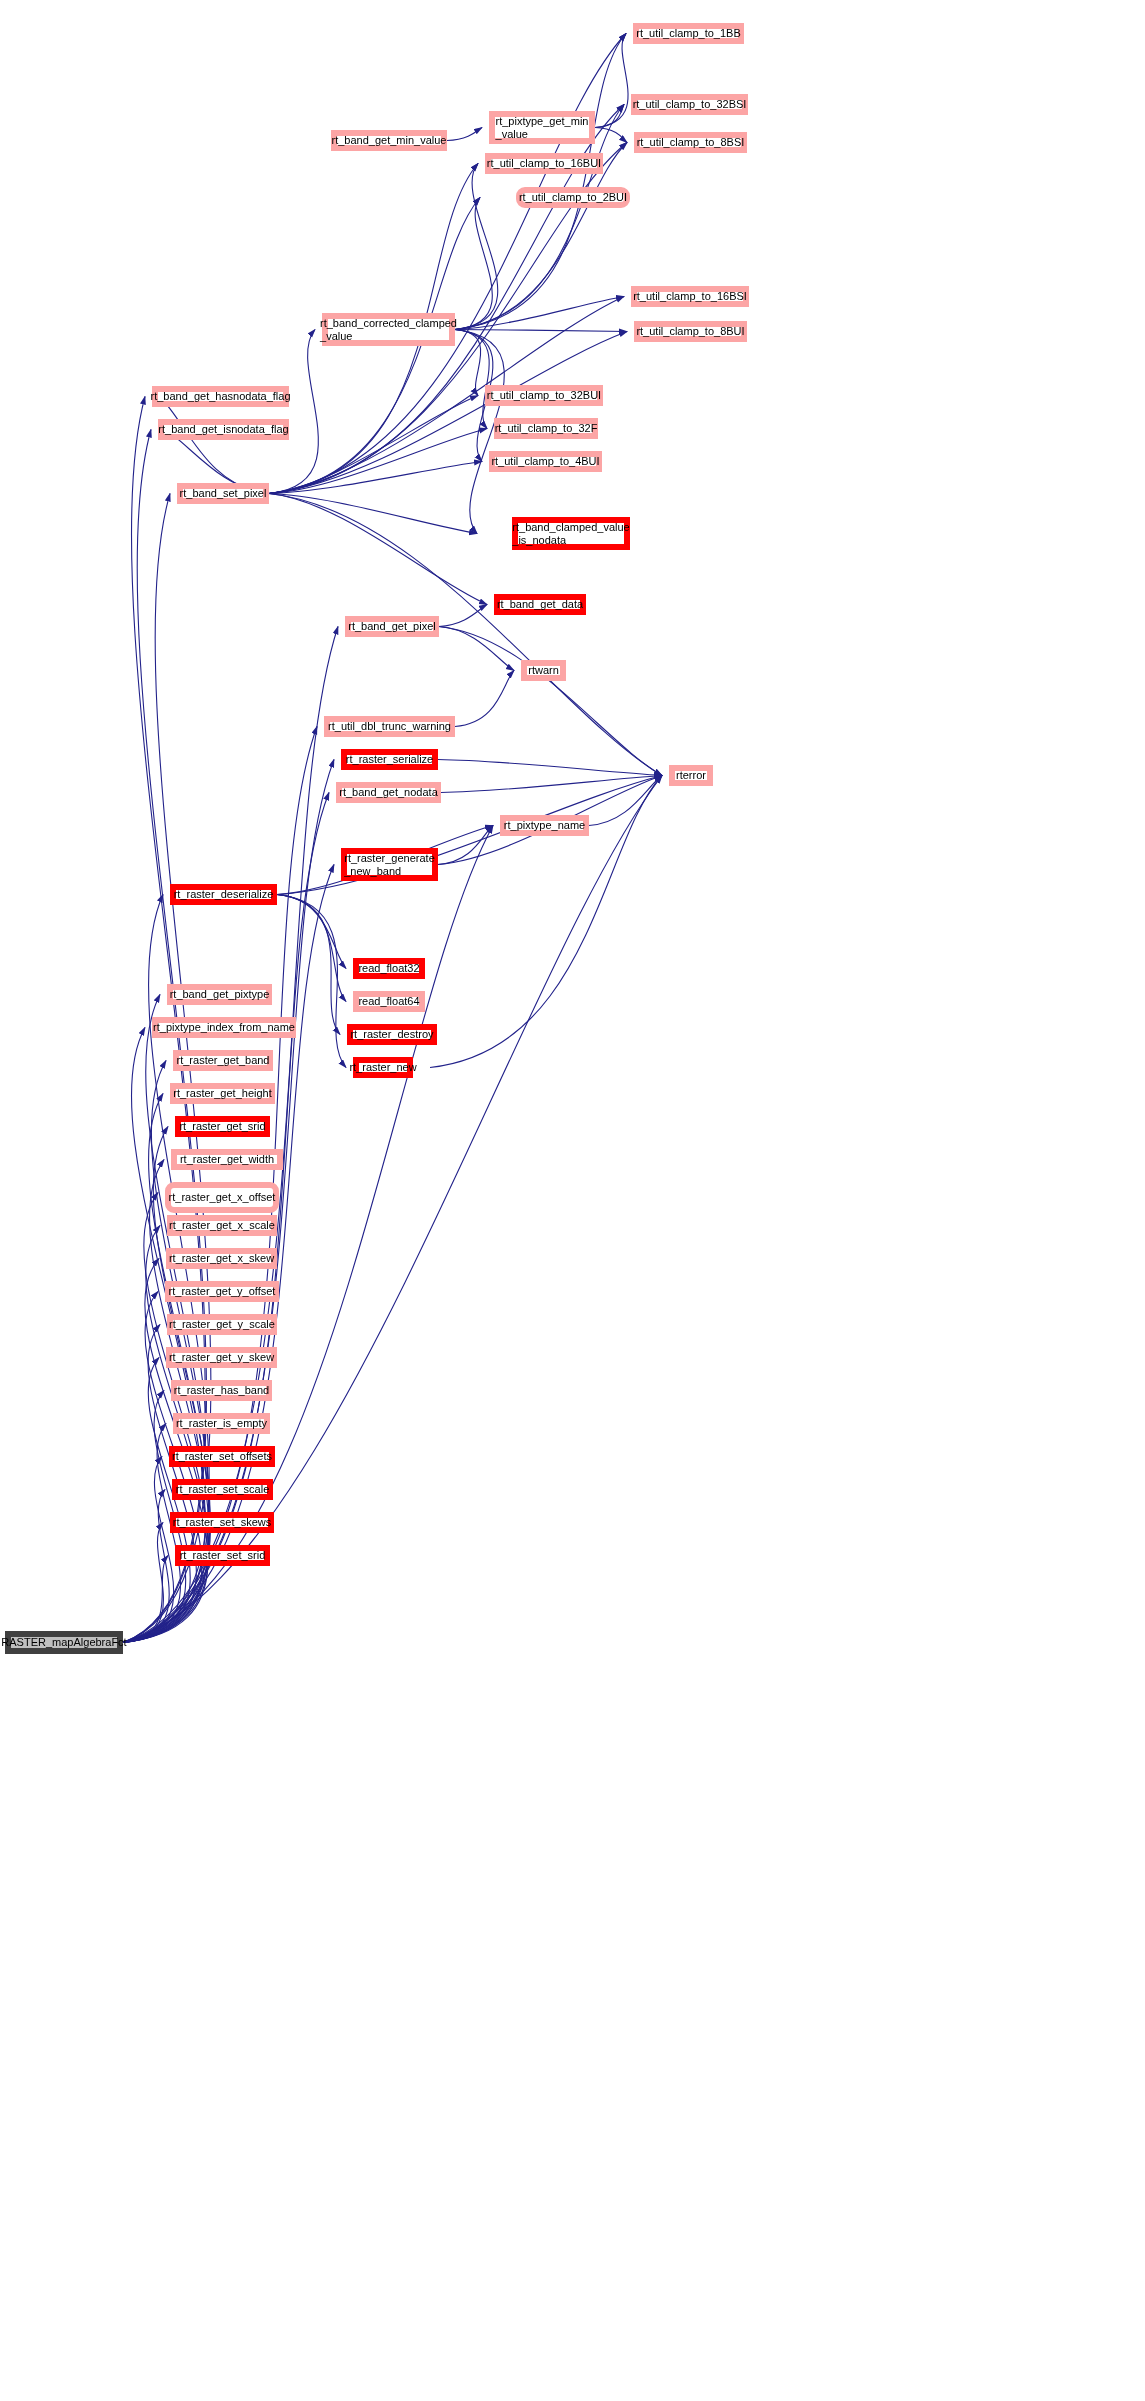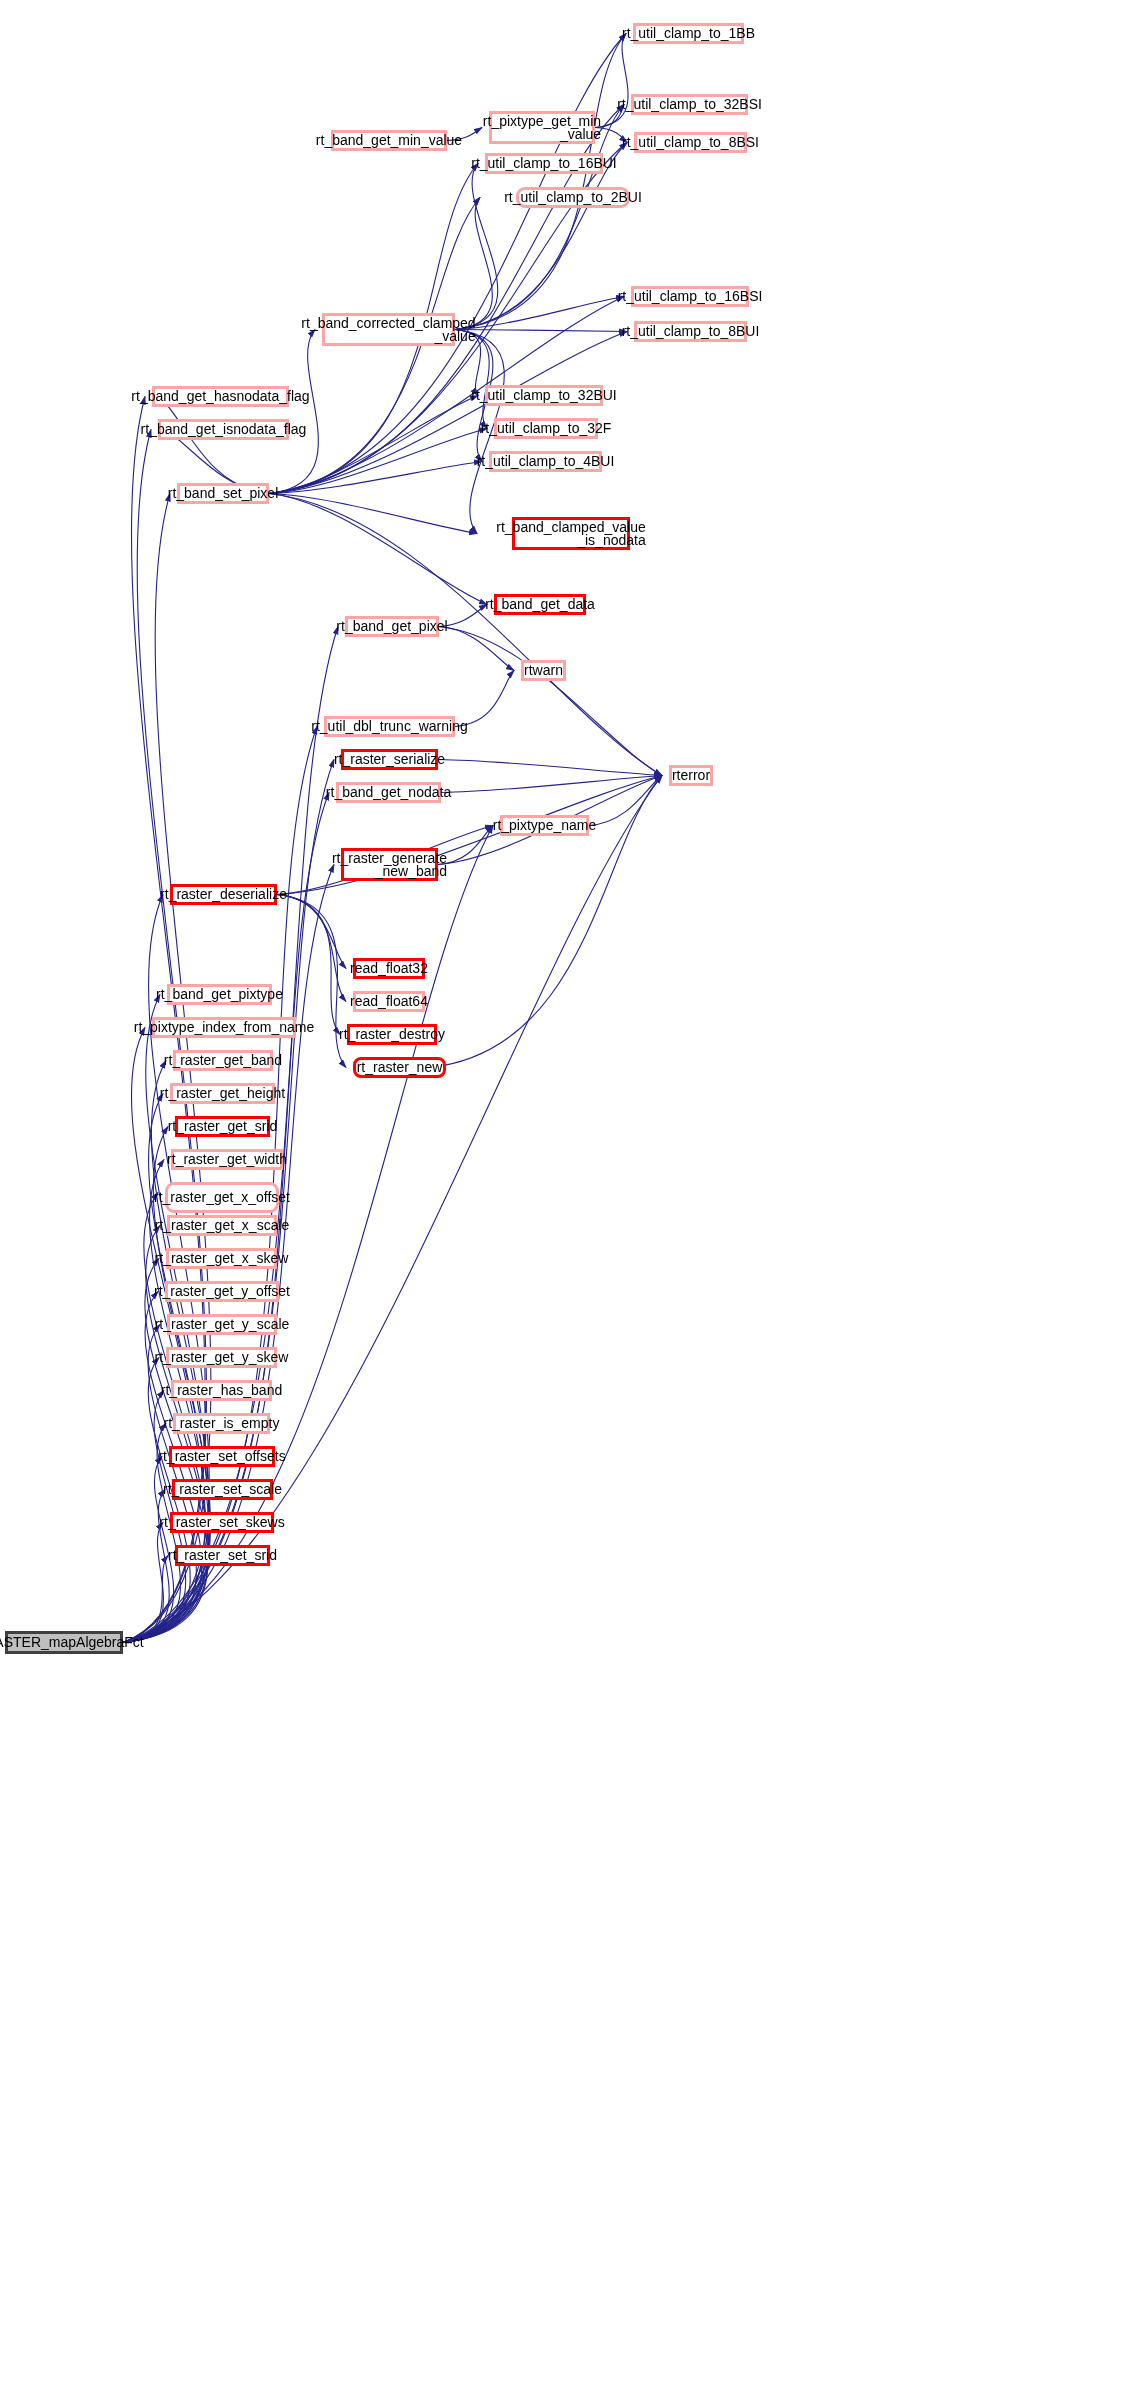--- a/index.html
+++ b/index.html
@@ -18,26 +18,26 @@
     width:1145px;
     height:2401px;
     pointer-events:none;
   }
   .node{
     position:absolute;
     box-sizing:border-box;
     display:flex;
     align-items:center;
     justify-content:center;
-    text-align:right;
-    font-size:14px;
+    text-align:left;
+    font-size:11px;
     line-height:12.5px;
     color:#000000;
     background:#ffffff;
-    border:3px solid #fca5a5;
+    border:6px solid #fca5a5;
     white-space:pre-line;
     letter-spacing:0px;
     z-index:3;
   }
   .node.red{ border-color:#ff0000; }
   .node.root{
     background:#bfbfbf;
     border-color:#404040;
   }
 </style>
@@ -161,21 +161,21 @@
     <div class="node" style="left: 500px; top: 815px; width: 89px; height: 21px;">rt_pixtype_name</div>
     <div class="node red" style="left: 341px; top: 848px; width: 97px; height: 33px;">rt_raster_generate
 _new_band</div>
     <div class="node red" style="left: 170px; top: 884px; width: 107px; height: 21px;">rt_raster_deserialize</div>
     <div class="node red" style="left: 353px; top: 958px; width: 72px; height: 21px;">read_float32</div>
     <div class="node" style="left: 353px; top: 991px; width: 72px; height: 21px;">read_float64</div>
     <div class="node" style="left: 167px; top: 984px; width: 105px; height: 21px;">rt_band_get_pixtype</div>
     <div class="node" style="left: 152px; top: 1017px; width: 144px; height: 21px;">rt_pixtype_index_from_name</div>
     <div class="node red" style="left: 347px; top: 1024px; width: 90px; height: 21px;">rt_raster_destroy</div>
     <div class="node" style="left: 173px; top: 1050px; width: 100px; height: 21px;">rt_raster_get_band</div>
-    <div class="node red" style="left: 353px; top: 1057px; width: 93px; height: 21px; border-radius: 8px;">rt_raster_new</div>
+    <div class="node red" style="left: 353px; top: 1057px; width: 60px; height: 21px;">rt_raster_new</div>
     <div class="node" style="left: 170px; top: 1083px; width: 105px; height: 21px;">rt_raster_get_height</div>
     <div class="node red" style="left: 175px; top: 1116px; width: 95px; height: 21px;">rt_raster_get_srid</div>
     <div class="node" style="left: 171px; top: 1149px; width: 112px; height: 21px;">rt_raster_get_width</div>
     <div class="node" style="left: 165px; top: 1182px; width: 114px; height: 31px; border-radius: 9px;">rt_raster_get_x_offset</div>
     <div class="node" style="left: 167px; top: 1215px; width: 110px; height: 21px;">rt_raster_get_x_scale</div>
     <div class="node" style="left: 166px; top: 1248px; width: 111px; height: 21px;">rt_raster_get_x_skew</div>
     <div class="node" style="left: 165px; top: 1281px; width: 114px; height: 21px;">rt_raster_get_y_offset</div>
     <div class="node" style="left: 167px; top: 1314px; width: 110px; height: 21px;">rt_raster_get_y_scale</div>
     <div class="node" style="left: 166px; top: 1347px; width: 111px; height: 21px;">rt_raster_get_y_skew</div>
     <div class="node" style="left: 171px; top: 1380px; width: 101px; height: 21px;">rt_raster_has_band</div>

